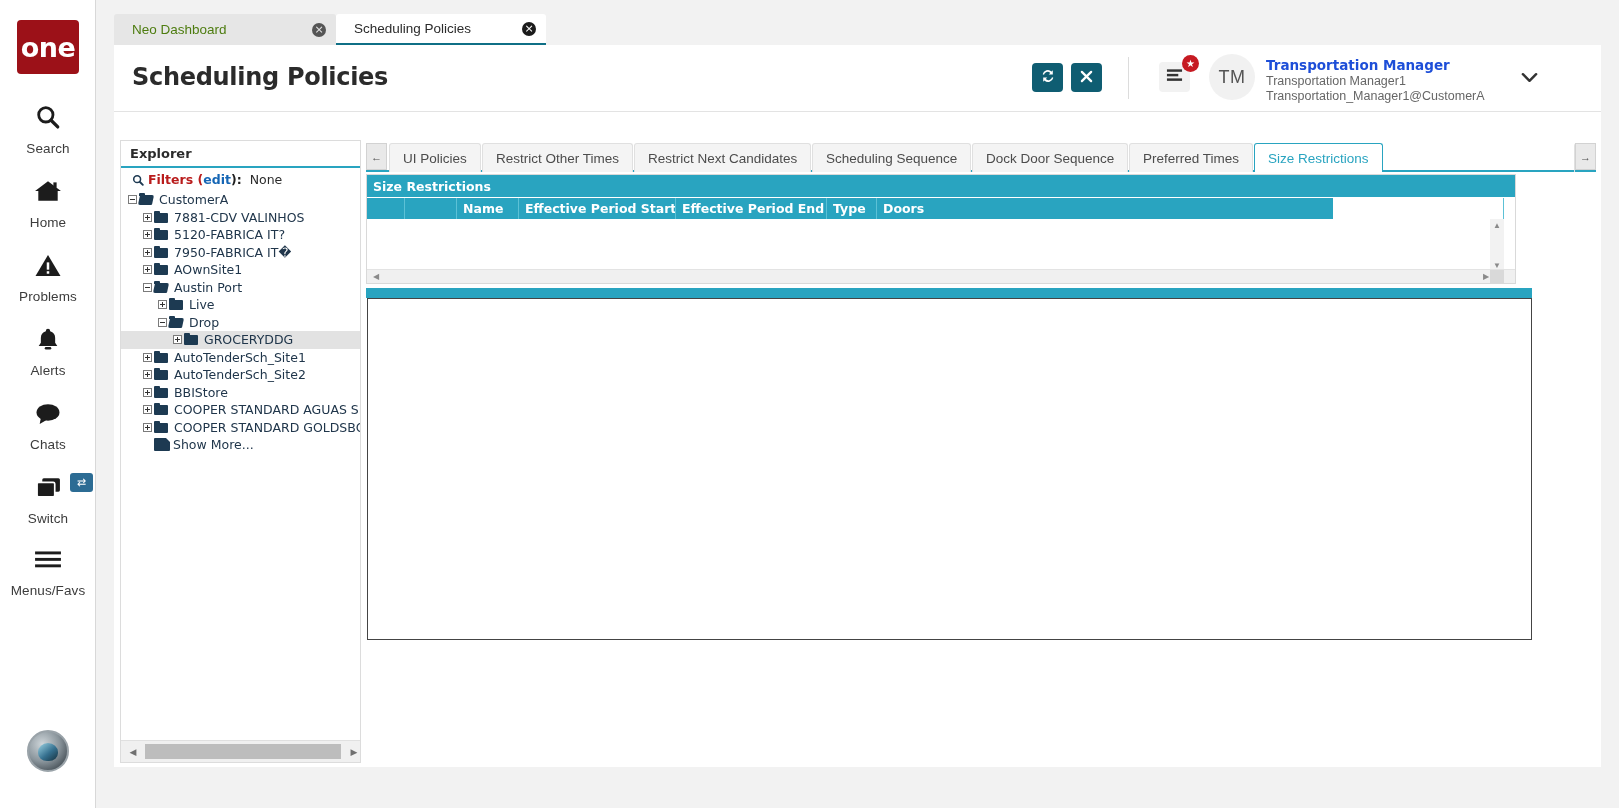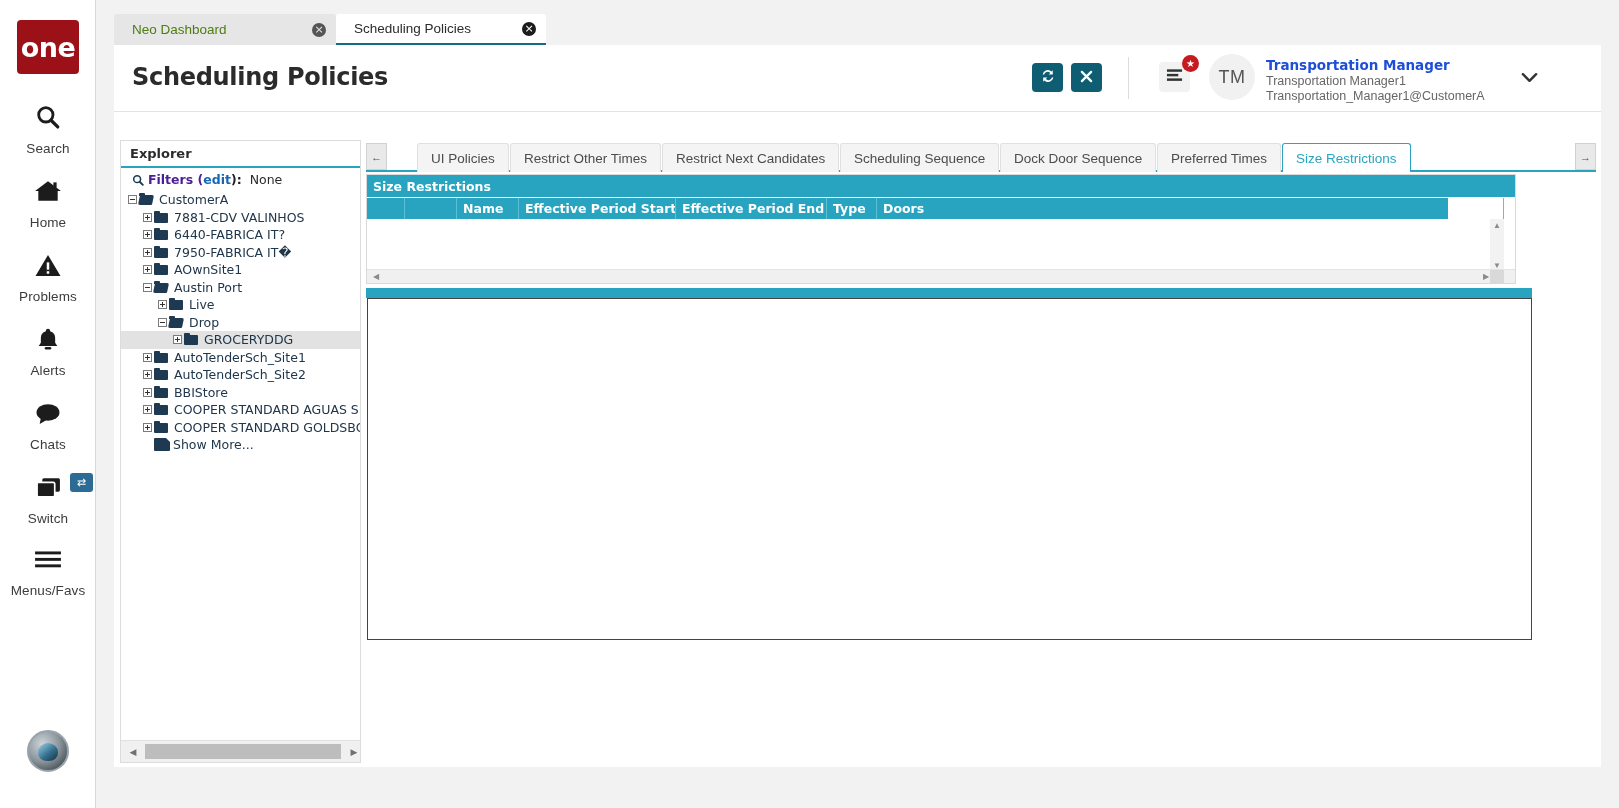--- a/index.html
+++ b/index.html
@@ -206,21 +206,21 @@
   }
   #filters-row {
     position: absolute; left: 0; top: 29px;
     width: 239px; height: 19px;
     display: flex; align-items: center;
     padding-left: 11px;
     font-size: 12.5px;
     font-family: "DejaVu Sans", sans-serif;
   }
   #filters-icon { color:#1d3a52; margin-right: 4px; display:flex; }
-  #filters-label { font-weight: bold; color:#4c1d95; }
+  #filters-label { font-weight: bold; color:#b91c1c; }
   #filters-edit { font-weight: bold; color: #1566b5; cursor: pointer; }
   #filters-value { color:#2b2b2b; margin-left: 8px; }
 
   #tree { position: absolute; left: 0; top: 50px; width: 239px; height: 548px; overflow: hidden; }
   .tree-row {
     position: relative; height: 17.5px;
     display: flex; align-items: center;
     font-size: 12.5px; color: #20364b;
     white-space: nowrap;
     cursor: pointer;
@@ -316,21 +316,20 @@
     position: absolute; top: 3px; height: 29px;
     background: #f4f4f4;
     border: 1px solid #e0e0e0;
     border-bottom: none;
     border-top-left-radius: 3px; border-top-right-radius: 3px;
     display: flex; align-items: center; justify-content: center;
     font-size: 13.5px; color: #4c4c4c;
     white-space: nowrap;
     cursor: pointer;
     padding: 8px 13px;
-    margin-left: 28px;
   }
   .ctab.active {
     background: #ffffff;
     border: 1px solid #29a4c0;
     border-bottom: 2px solid #ffffff;
     color: #29a4c0;
     height: 31px; top: 3px;
     z-index: 3;
   }
 
@@ -344,21 +343,21 @@
   #grid-caption {
     position: absolute; left: 0; top: 0;
     width: 1148px; height: 22px;
     background: #29a4c0;
     color: #fff; font-size: 12.5px; font-weight: bold;
     display: flex; align-items: center; padding-left: 6px;
     font-family: "DejaVu Sans", sans-serif;
   }
   #grid-header {
     position: absolute; left: 0; top: 23px;
-    width: 1081px; height: 21px;
+    width: 966px; height: 21px;
     background: #29a4c0;
     display: flex;
   }
   .gh-cell {
     height: 21px;
     border-right: 1px solid #5cc1d6;
     color: #fff; font-size: 12.5px; font-weight: bold;
     display: flex; align-items: center;
     padding-left: 6px;
     white-space: nowrap;
@@ -614,21 +613,21 @@
               <span class="expander plus"></span>
             </span>
             <span class="folder"></span>
             <span class="tree-label">7881-CDV VALINHOS</span>
           </div>
           <div class="tree-row" style="padding-left: 19px;">
             <span class="tw">
               <span class="expander plus"></span>
             </span>
             <span class="folder"></span>
-            <span class="tree-label">6440-FABRICA IT?</span>
+            <span class="tree-label">5120-FABRICA IT?</span>
           </div>
           <div class="tree-row" style="padding-left: 19px;">
             <span class="tw">
               <span class="expander plus"></span>
             </span>
             <span class="folder"></span>
             <span class="tree-label">7950-FABRICA IT�</span>
           </div>
           <div class="tree-row" style="padding-left: 19px;">
             <span class="tw">

